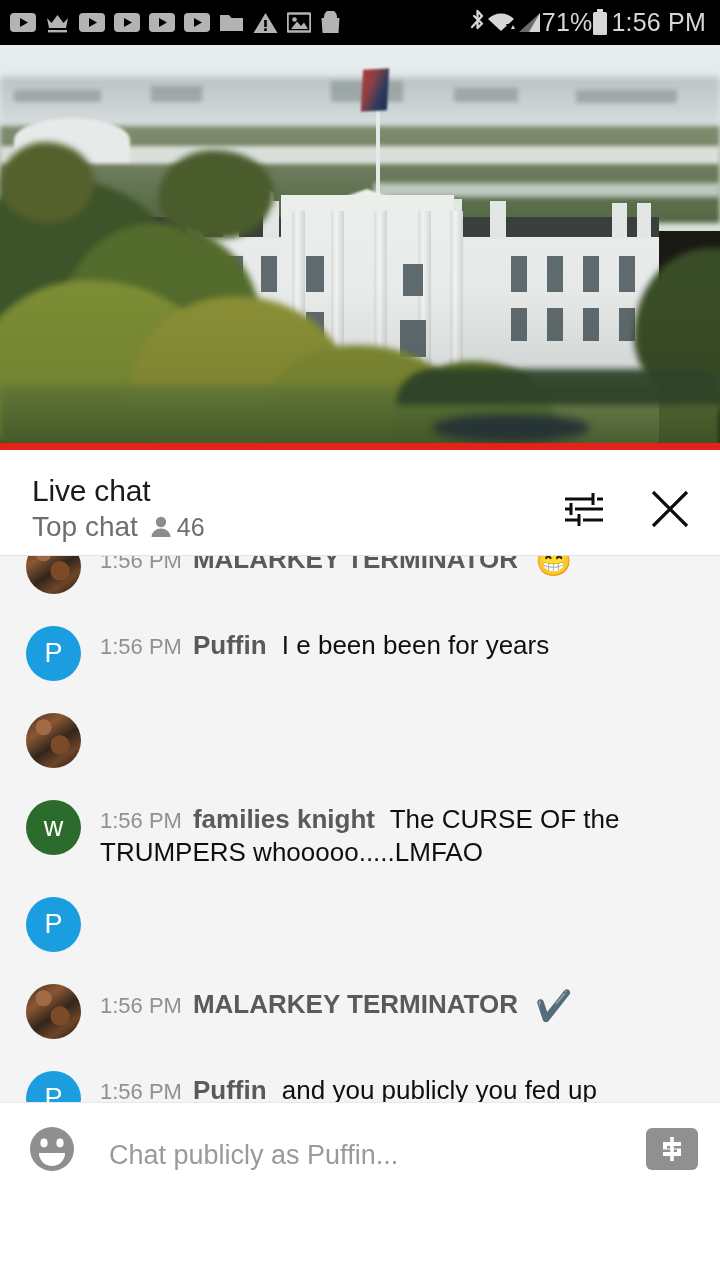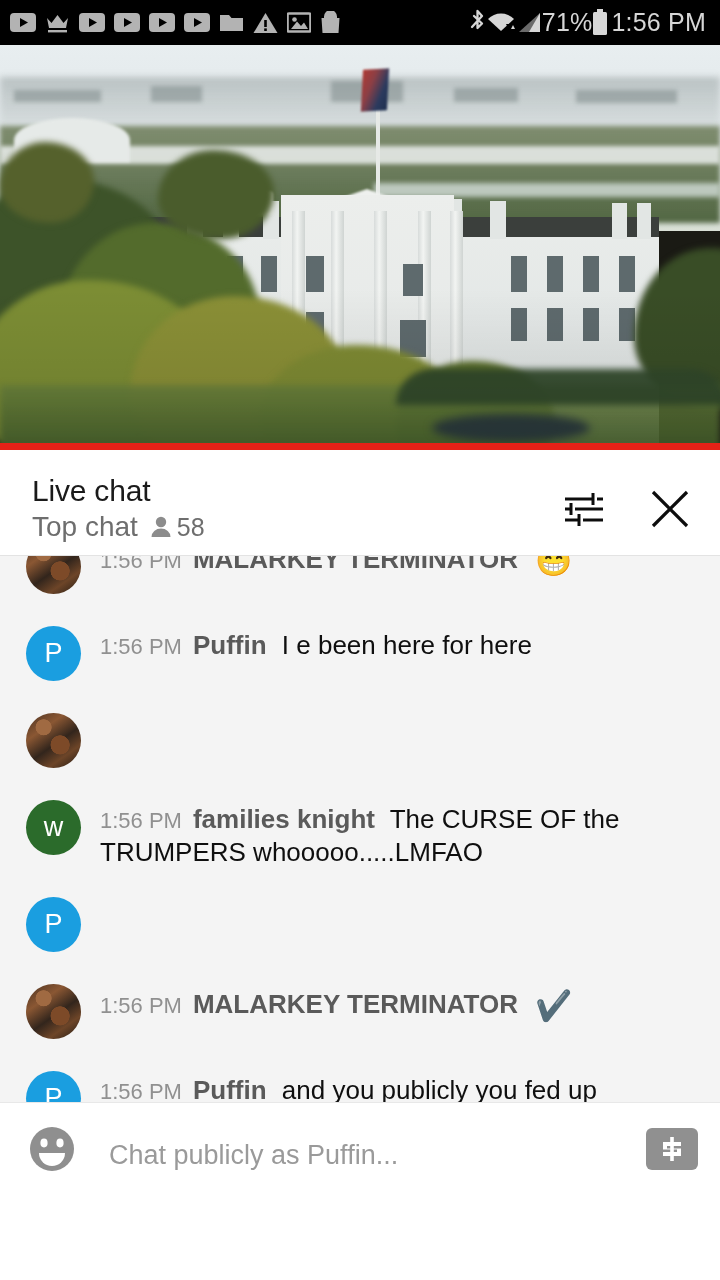--- a/index.html
+++ b/index.html
@@ -532,21 +532,21 @@
 <div class="chat-header">
   <div class="chat-header-left">
     <div class="chat-title">Live chat</div>
     <div class="chat-sub">
       <span class="chat-sub-label">Top chat</span>
       <span class="viewer-count">
         <svg width="22" height="24" viewBox="0 0 22 24">
             <circle cx="11" cy="7" r="5.2" fill="#8c8c8c"></circle>
             <path d="M1.5 22 a9.5 8.5 0 0 1 19 0 Z" fill="#8c8c8c"></path>
           </svg>
-        <span class="viewer-num">58</span>
+        <span class="viewer-num">46</span>
       </span>
     </div>
   </div>
   <div class="chat-header-right">
     <div class="hdr-btn">
       <svg width="42" height="38" viewBox="0 0 42 38">
         <line x1="2" y1="9" x2="30" y2="9" stroke="#0d0d0d" stroke-width="3"></line>
         <line x1="34" y1="9" x2="40" y2="9" stroke="#0d0d0d" stroke-width="3"></line>
         <line x1="30" y1="3" x2="30" y2="15" stroke="#0d0d0d" stroke-width="3"></line>
         <line x1="2" y1="19" x2="8" y2="19" stroke="#0d0d0d" stroke-width="3"></line>
@@ -567,21 +567,21 @@
 </div>
 
 <div class="chat-list">
   <div id="msg-container">
       <div class="msg clipped">
         <div class="avatar photo"></div>
         <div class="msg-body"><span class="msg-time">1:56 PM</span><span class="msg-author">MALARKEY TERMINATOR</span><span class="msg-emoji"> 😁</span></div>
       </div>
       <div class="msg">
         <div class="avatar" style="background: rgb(26, 158, 224);">P</div>
-        <div class="msg-body"><span class="msg-time">1:56 PM</span><span class="msg-author">Puffin</span><span class="msg-text"> I e been here for here</span></div>
+        <div class="msg-body"><span class="msg-time">1:56 PM</span><span class="msg-author">Puffin</span><span class="msg-text"> I e been been for years</span></div>
       </div>
       <div class="msg">
         <div class="avatar photo"></div>
       </div>
       <div class="msg">
         <div class="avatar" style="background: rgb(43, 107, 43);">w</div>
         <div class="msg-body"><span class="msg-time">1:56 PM</span><span class="msg-author">families knight</span><span class="msg-text"> The CURSE OF the TRUMPERS whooooo.....LMFAO</span></div>
       </div>
       <div class="msg">
         <div class="avatar" style="background: rgb(26, 158, 224);">P</div>

